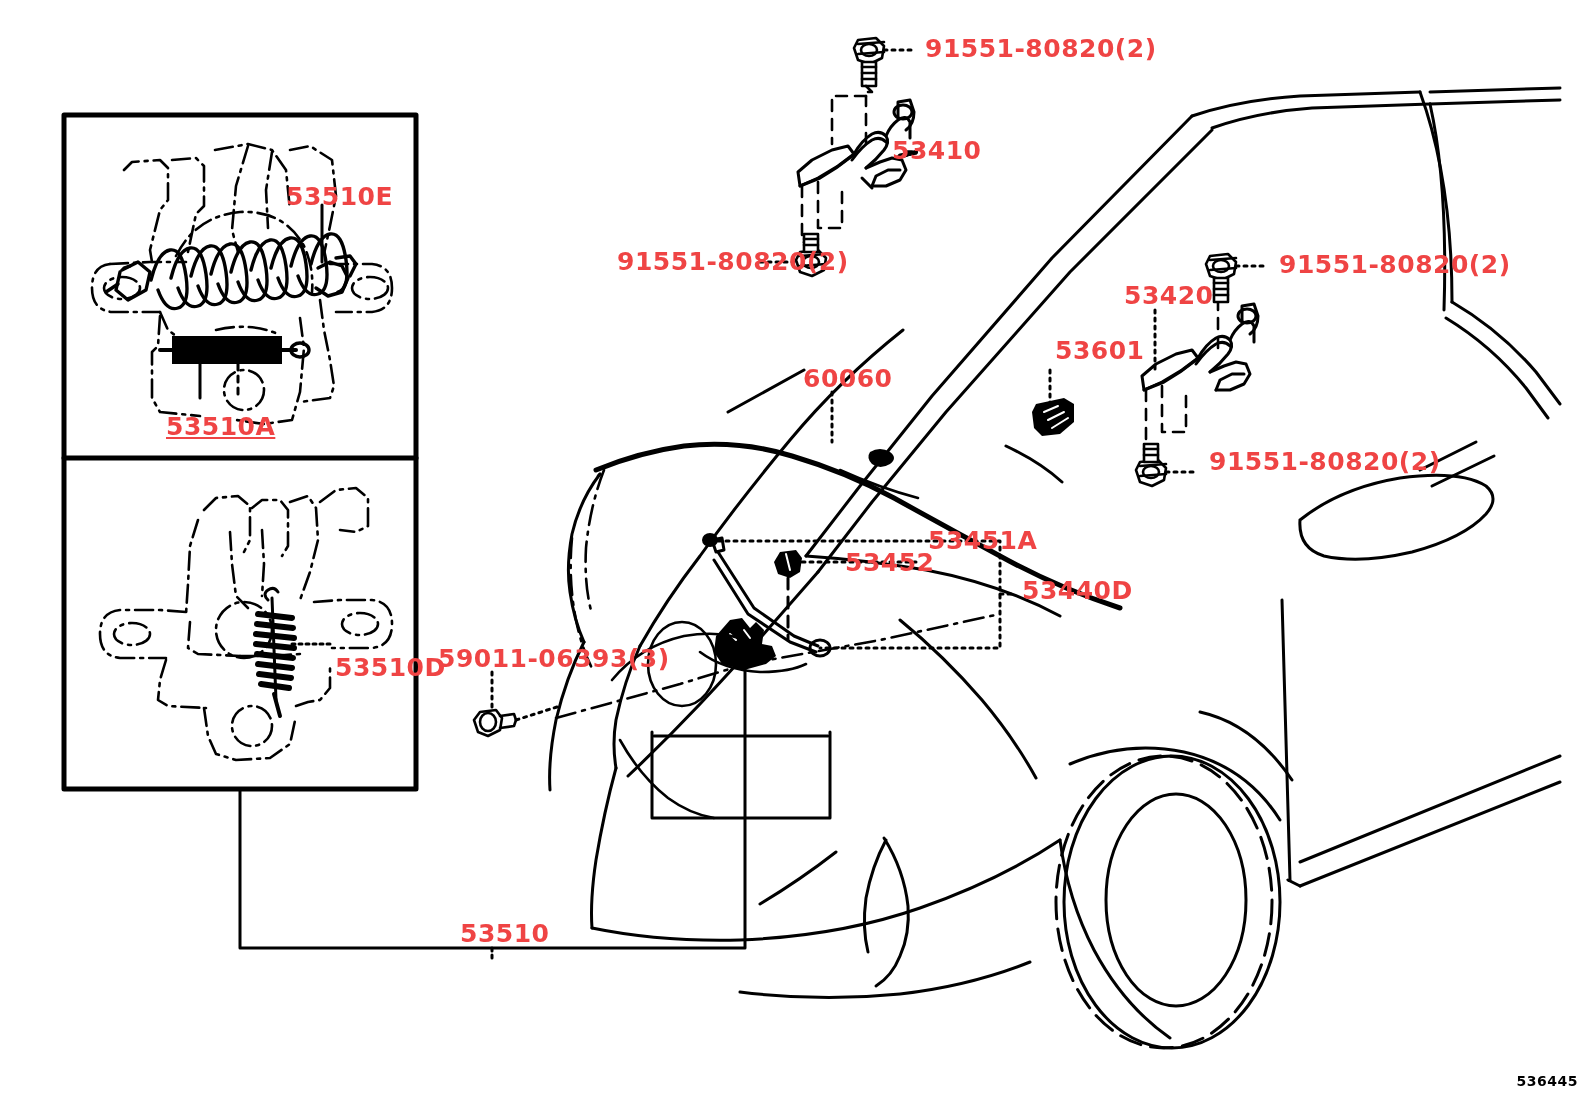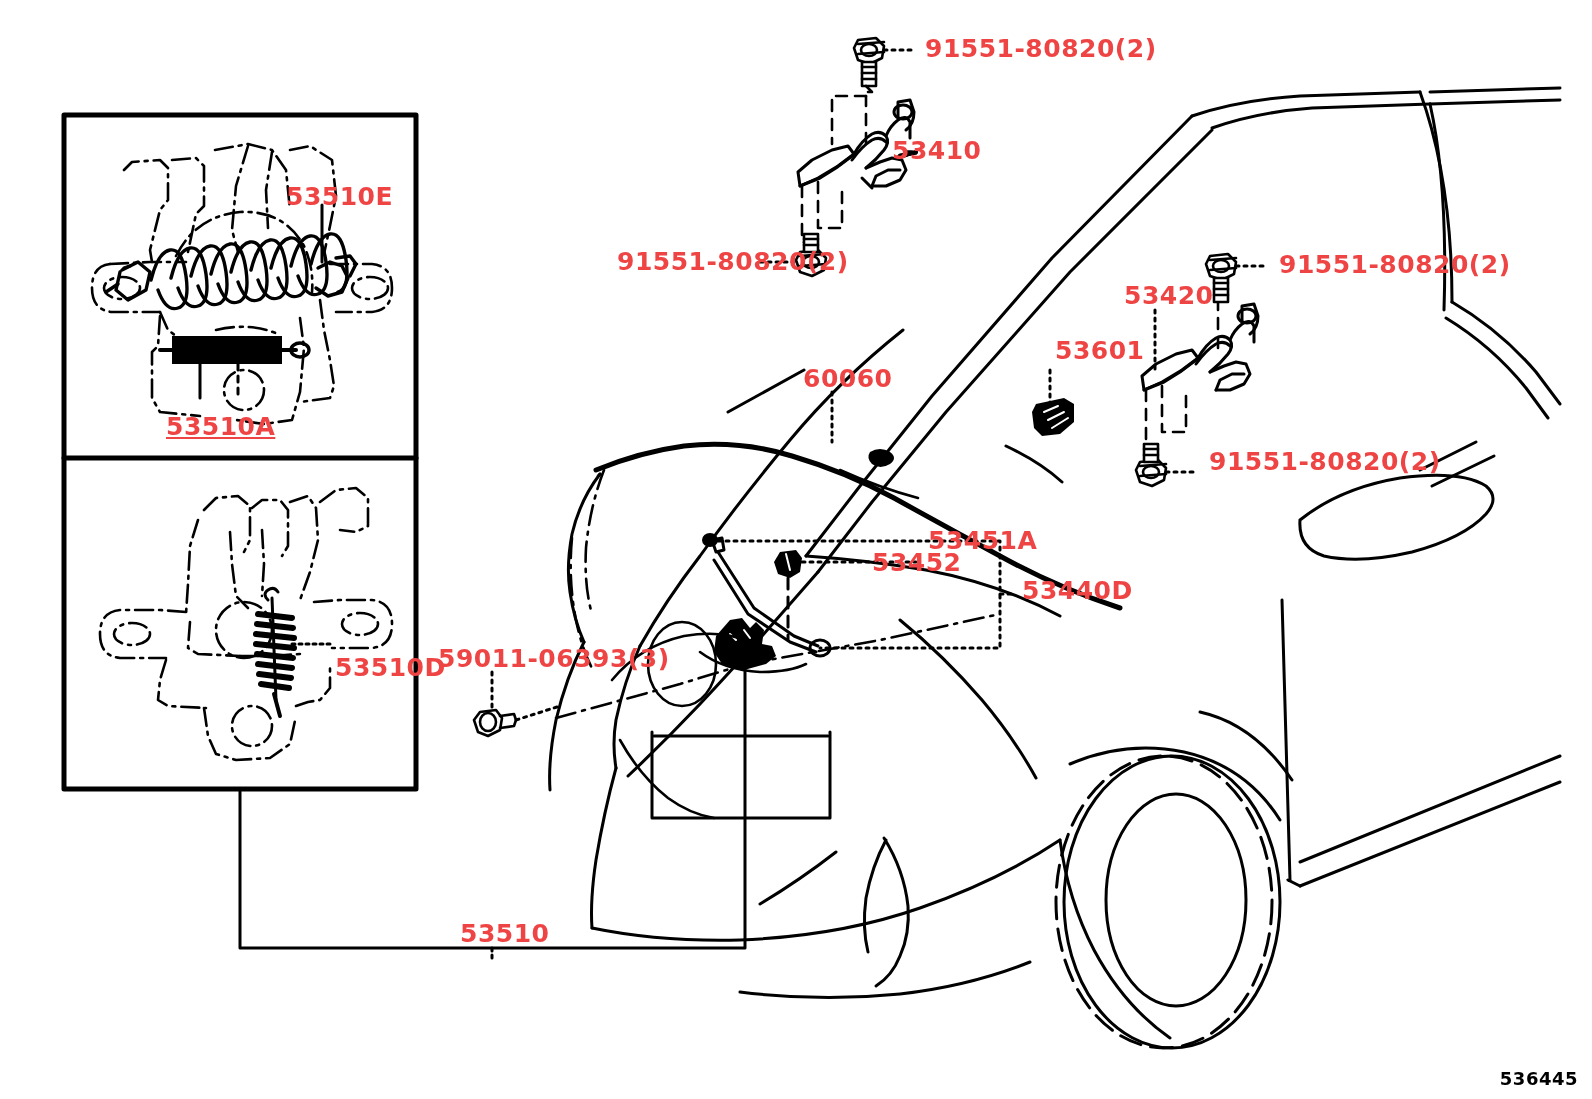--- a/index.html
+++ b/index.html
@@ -18,21 +18,21 @@
     letter-spacing:0.5px;
     color:#ef4444;
     white-space:nowrap;
     line-height:1;
   }
   .diagid{
     position:absolute;
     right:14px;bottom:10px;
     font-family:"DejaVu Sans","Liberation Sans",sans-serif;
     font-weight:bold;
-    font-size:18px;
+    font-size:14px;
     letter-spacing:0.5px;
     text-align:right;
   }
 </style>
 </head>
 <body>
 
 <div id="stage">
 
   <svg width="1592" height="1099" viewBox="0 0 1592 1099" fill="none" stroke="#000" stroke-linecap="round" stroke-linejoin="round">
@@ -387,21 +387,21 @@
   <div class="lbl" style="left:1124px;top:283px;">53420</div>
 
   <div class="lbl" style="left:1209px;top:449px;">91551-80820(2)</div>
 
   <div class="lbl" style="left:1055px;top:338px;">53601</div>
 
   <div class="lbl" style="left:803px;top:366px;">60060</div>
 
   <div class="lbl" style="left:928px;top:528px;">53451A</div>
 
-  <div class="lbl" style="left:845px;top:550px;margin-left:27px;">53452</div>
+  <div class="lbl" style="left:845px;top:550px;">53452</div>
 
   <div class="lbl" style="left:1022px;top:578px;">53440D</div>
 
   <div class="lbl" style="left:438px;top:646px;">59011-06393(3)</div>
 
   <div class="diagid">536445</div>
 
 </div>
 
 </body></html>

